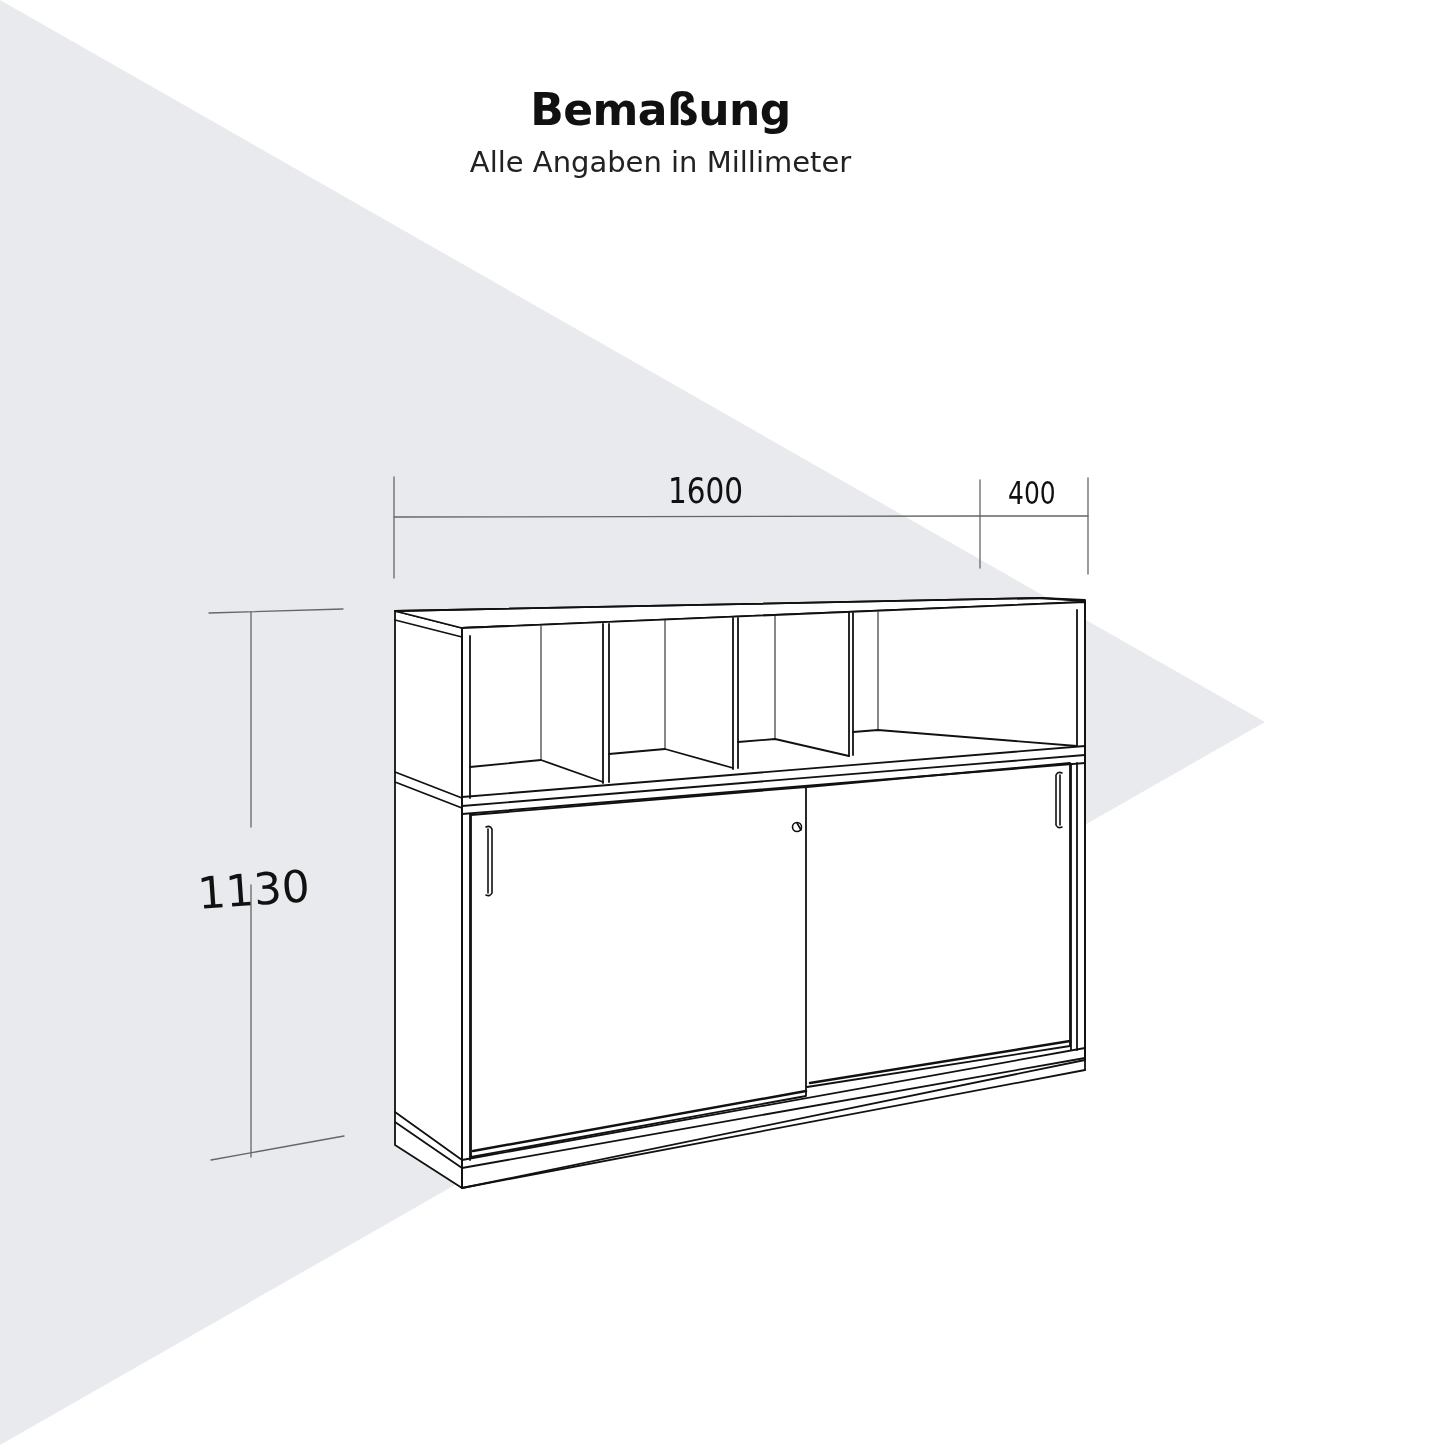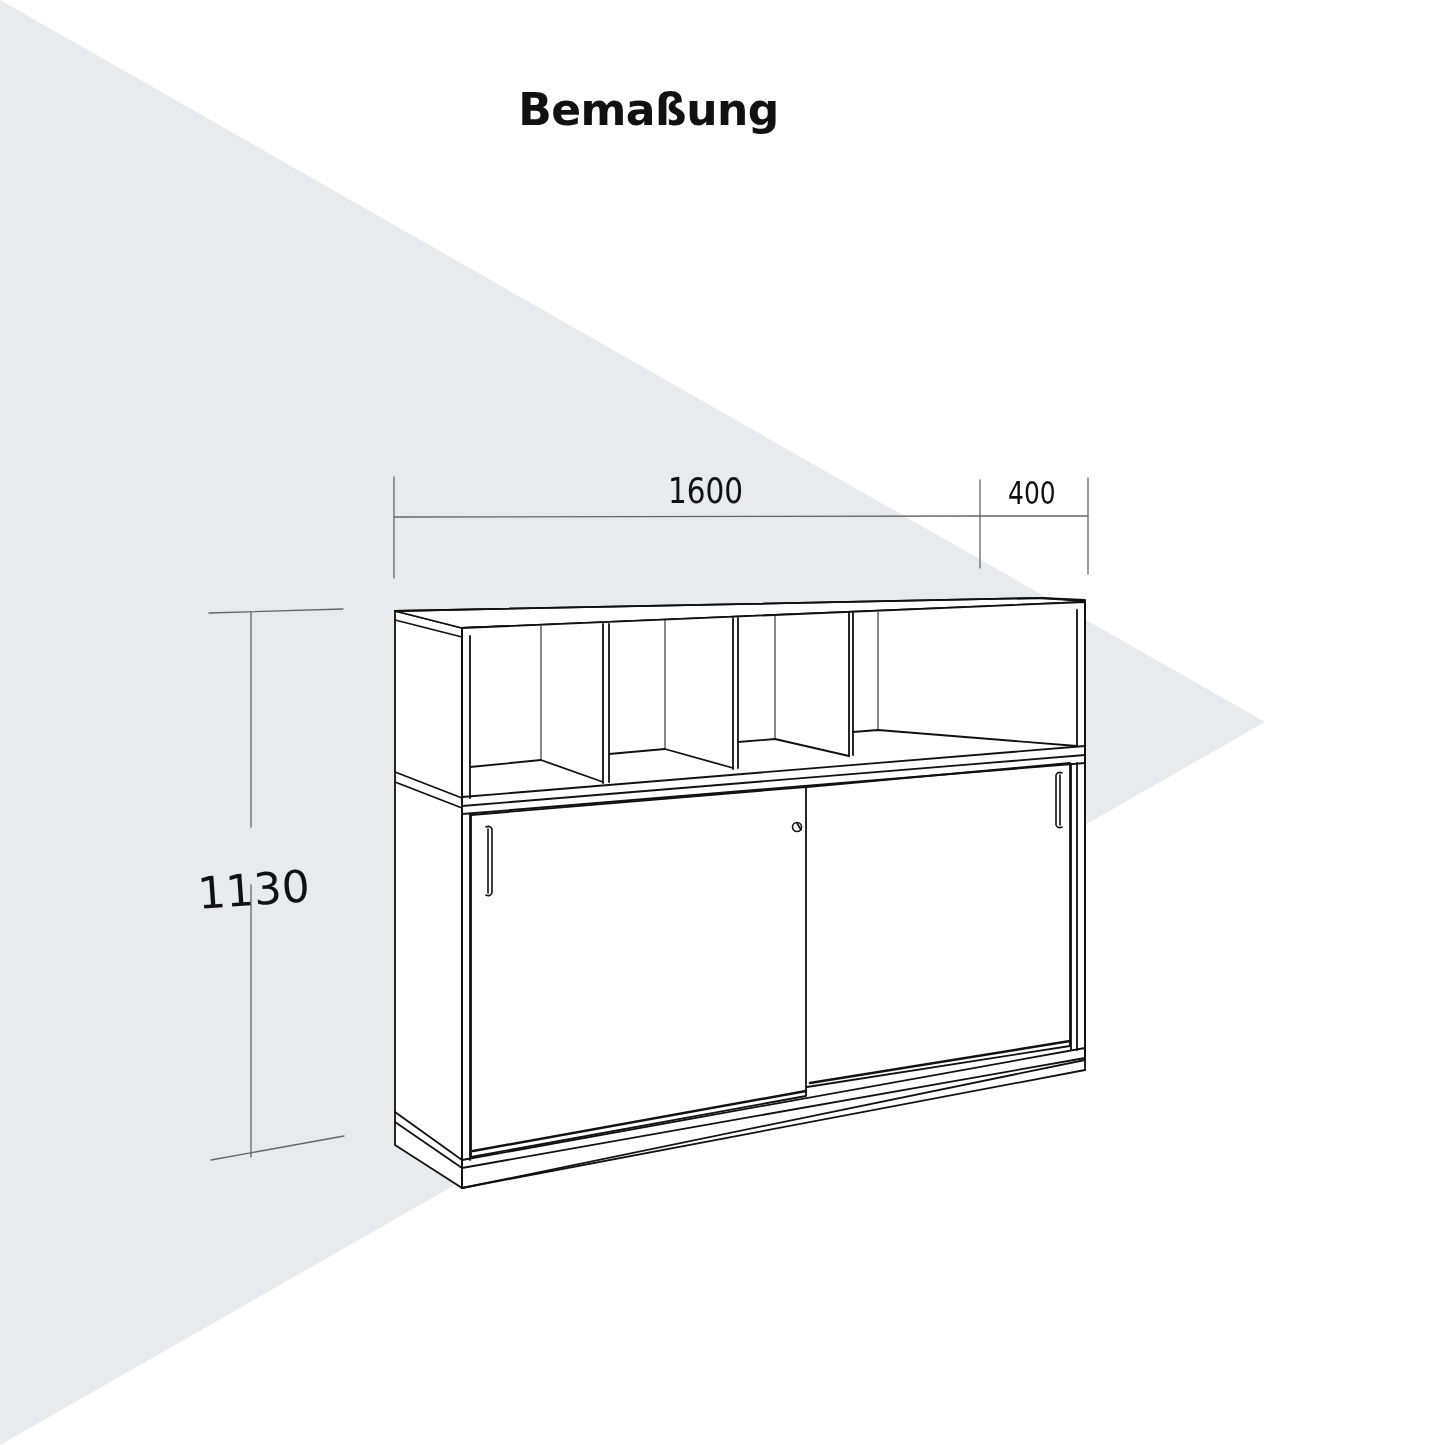--- a/index.html
+++ b/index.html
@@ -1,35 +1,36 @@
 <!DOCTYPE html>
 <html><head>
 <meta charset="utf-8">
 <style>
   html, body { margin:0; padding:0; background:#ffffff; }
   body { width:1445px; height:1445px; position:relative; overflow:hidden; font-family:"DejaVu Sans", sans-serif; }
   .bg { position:absolute; left:0; top:0; }
-  .header { position:absolute; left:0; top:82px; width:1297px; text-align:center; }
+  .header { position:absolute; left:12px; top:82px; width:1297px; text-align:center; }
   .title { font-family:"DejaVu Sans", sans-serif; font-weight:bold; font-size:44px; color:#111; letter-spacing:-0.5px; line-height:56px; }
   .subtitle { font-family:"DejaVu Sans", sans-serif; font-weight:normal; font-size:29px; color:#222; line-height:40px; margin-top:4px; }
   .drawing { position:absolute; left:0; top:0; }
   .dim-label { position:absolute; font-family:"DejaVu Sans", sans-serif; color:#111; font-weight:normal; }
   .dim-1600 { left:668px; top:470px; font-size:36px; transform:scaleX(0.82); transform-origin:left top; }
   .dim-400 { left:1008px; top:474px; font-size:32px; transform:scaleX(0.78); transform-origin:left top; }
   .dim-1130 { left:196px; top:868px; font-size:44px; transform:rotate(-4deg); transform-origin:left top; }
 </style>
 </head>
 <body>
 
 <svg class="bg" width="1445" height="1445" viewBox="0 0 1445 1445">
   <polygon points="0,0 1265,722 0,1445" fill="#e9eaee"></polygon>
 </svg>
 
 <div class="header">
   <div class="title">Bemaßung</div>
+  <div class="subtitle">Alle Angaben in Millimeter</div>
 </div>
 
 <svg class="drawing" width="1445" height="1445" viewBox="0 0 1445 1445" fill="none" stroke="#111" stroke-linejoin="round" stroke-linecap="round">
 
   <g stroke="#666" stroke-width="1.3">
 
     <line x1="394" y1="477" x2="394" y2="578"></line>
     <line x1="394" y1="517" x2="980" y2="516"></line>
     <line x1="980" y1="480" x2="980" y2="568"></line>
 

